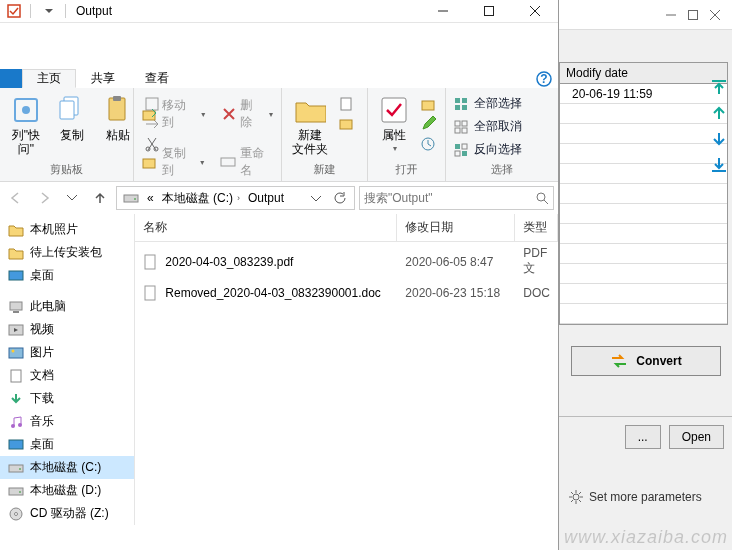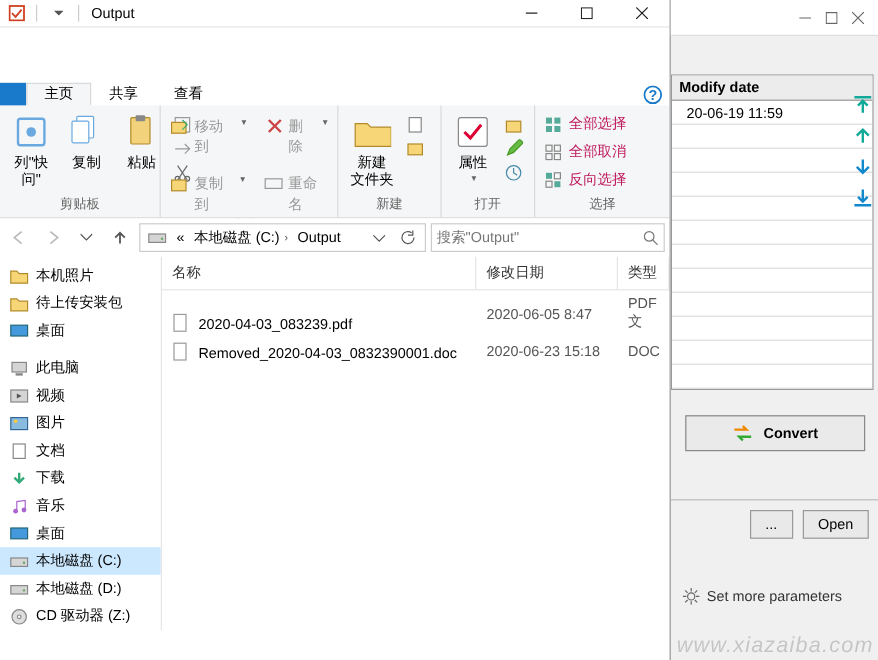--- a/index.html
+++ b/index.html
@@ -22,24 +22,24 @@
 
 
 .ribbon { height: 94px; background: #f5f6f7; border-bottom: 1px solid #dadada; display: flex; }
 .rgroup { border-right: 1px solid #dadada; display: flex; flex-direction: column; padding: 2px 6px; }
 .rgroup .body { flex: 1; display: flex; align-items: flex-start; gap: 6px; padding-top: 2px; }
 .rgroup .lbl { text-align: center; color: #666; font-size: 11px; padding-bottom: 2px; }
 .rbtn-lg { display: flex; flex-direction: column; align-items: center; gap: 2px; padding: 2px 4px; min-width: 40px; }
 .rbtn-lg .ic { width: 32px; height: 32px; display: flex; align-items: center; justify-content: center; }
 .rbtn-lg .tx { text-align: center; line-height: 1.2; }
 .rcol { display: flex; flex-direction: column; gap: 4px; }
-.rbtn-sm { display: flex; align-items: flex-start; gap: 4px; padding: 1px 2px; color: #999; }
+.rbtn-sm { display: flex; align-items: center; gap: 4px; padding: 1px 2px; color: #999; }
 .rbtn-sm .ic { width: 16px; height: 16px; display: inline-flex; align-items: center; justify-content: center; }
 .drop { font-size: 8px; color: #666; margin-left: 2px; }
-.seltxt { display: flex; align-items: center; gap: 6px; color: #be185d; padding: 1px 2px; }
+.seltxt { display: flex; align-items: center; gap: 6px; color: #0f172a; padding: 1px 2px; }
 
 
 .navrow { height: 33px; display: flex; align-items: center; padding: 4px; gap: 4px; background: #fff; }
 .navbtn { width: 24px; height: 24px; display: flex; align-items: center; justify-content: center; color: #555; }
 .navbtn.dis { color: #bbb; }
 .pathbox { flex: 1; height: 24px; border: 1px solid #ccc; display: flex; align-items: center; padding: 0 2px; }
 .pathbox .seg { padding: 0 4px; display: flex; align-items: center; gap: 4px; }
 .pathbox .chev { font-size: 9px; color: #555; }
 .pathend { margin-left: auto; display: flex; }
 .searchbox { width: 195px; height: 24px; border: 1px solid #ccc; display: flex; align-items: center; color: #777; padding: 0 4px; }
@@ -52,28 +52,28 @@
 .titem.sel { background: #cce8ff; }
 .titem .ic { width: 16px; height: 16px; display: inline-flex; align-items: center; justify-content: center; }
 .tgap { height: 8px; }
 
 .files { flex: 1; background: #fff; }
 .fhdr { display: flex; border-bottom: 1px solid #e5e5e5; justify-content: space-between; }
 .fhdr .col { padding: 5px 8px; border-right: 1px solid #e5e5e5; color: #333; }
 .col-name { width: 262px; } .col-date { width: 118px; } .col-type { flex: 1; }
 .frow { display: flex; padding: 3px 0; }
 .frow .c { padding: 1px 8px; display: flex; align-items: center; gap: 6px; }
-.frow .c1 { width: 262px; align-items: flex-end; } .frow .c2 { width: 118px; color: #555; } .frow .c3 { flex: 1; color: #555; }
+.frow .c1 { width: 262px; } .frow .c2 { width: 118px; color: #555; } .frow .c3 { flex: 1; color: #555; }
 .fic { width: 16px; height: 16px; display: inline-flex; }
 
 
 .rightapp { position: absolute; left: 558px; top: 0; width: 174px; height: 550px; background: #f0f0f0; border-left: 1px solid #999; }
 .rightapp .rtitle { height: 30px; background: #fff; display: flex; justify-content: flex-end; align-items: center; gap: 12px; padding-right: 12px; border-bottom: 1px solid #ddd; }
 .rtable { margin: 32px 4px 0 0; background: #fff; border: 1px solid #999; }
-.rtable .rhdr { background: #ececec; border-bottom: 1px solid #999; padding: 3px 6px; font-weight: bold; }
+.rtable .rhdr { background: #ececec; border-bottom: 1px solid #999; padding: 3px 6px; font-weight: normal; }
 .rtable .rcell { padding: 3px 12px; border-bottom: 1px solid #ddd; height: 20px; }
 .rside-icons { position: absolute; right: 4px; top: 78px; display: flex; flex-direction: column; gap: 8px; }
 .rside-icons .ai { width: 18px; height: 18px; }
 .convertbtn { position: absolute; left: 12px; top: 346px; width: 150px; height: 30px; background: #eaeaea; border: 1px solid #888; display: flex; align-items: center; justify-content: center; gap: 8px; font-weight: bold; }
 .bottombtns { position: absolute; top: 416px; left: 0; width: 100%; padding: 8px; display: flex; gap: 8px; justify-content: flex-end; border-top: 1px solid #bbb; }
 .smbtn { padding: 4px 12px; background: #e9e9e9; border: 1px solid #999; }
 .setmore { position: absolute; top: 490px; left: 10px; display: flex; align-items: center; gap: 6px; color: #333; }
 
 .watermark { position: absolute; right: 4px; bottom: 2px; color: rgba(0,0,0,0.18); font-size: 18px; font-style: italic; letter-spacing: 1px; pointer-events: none; }
 

